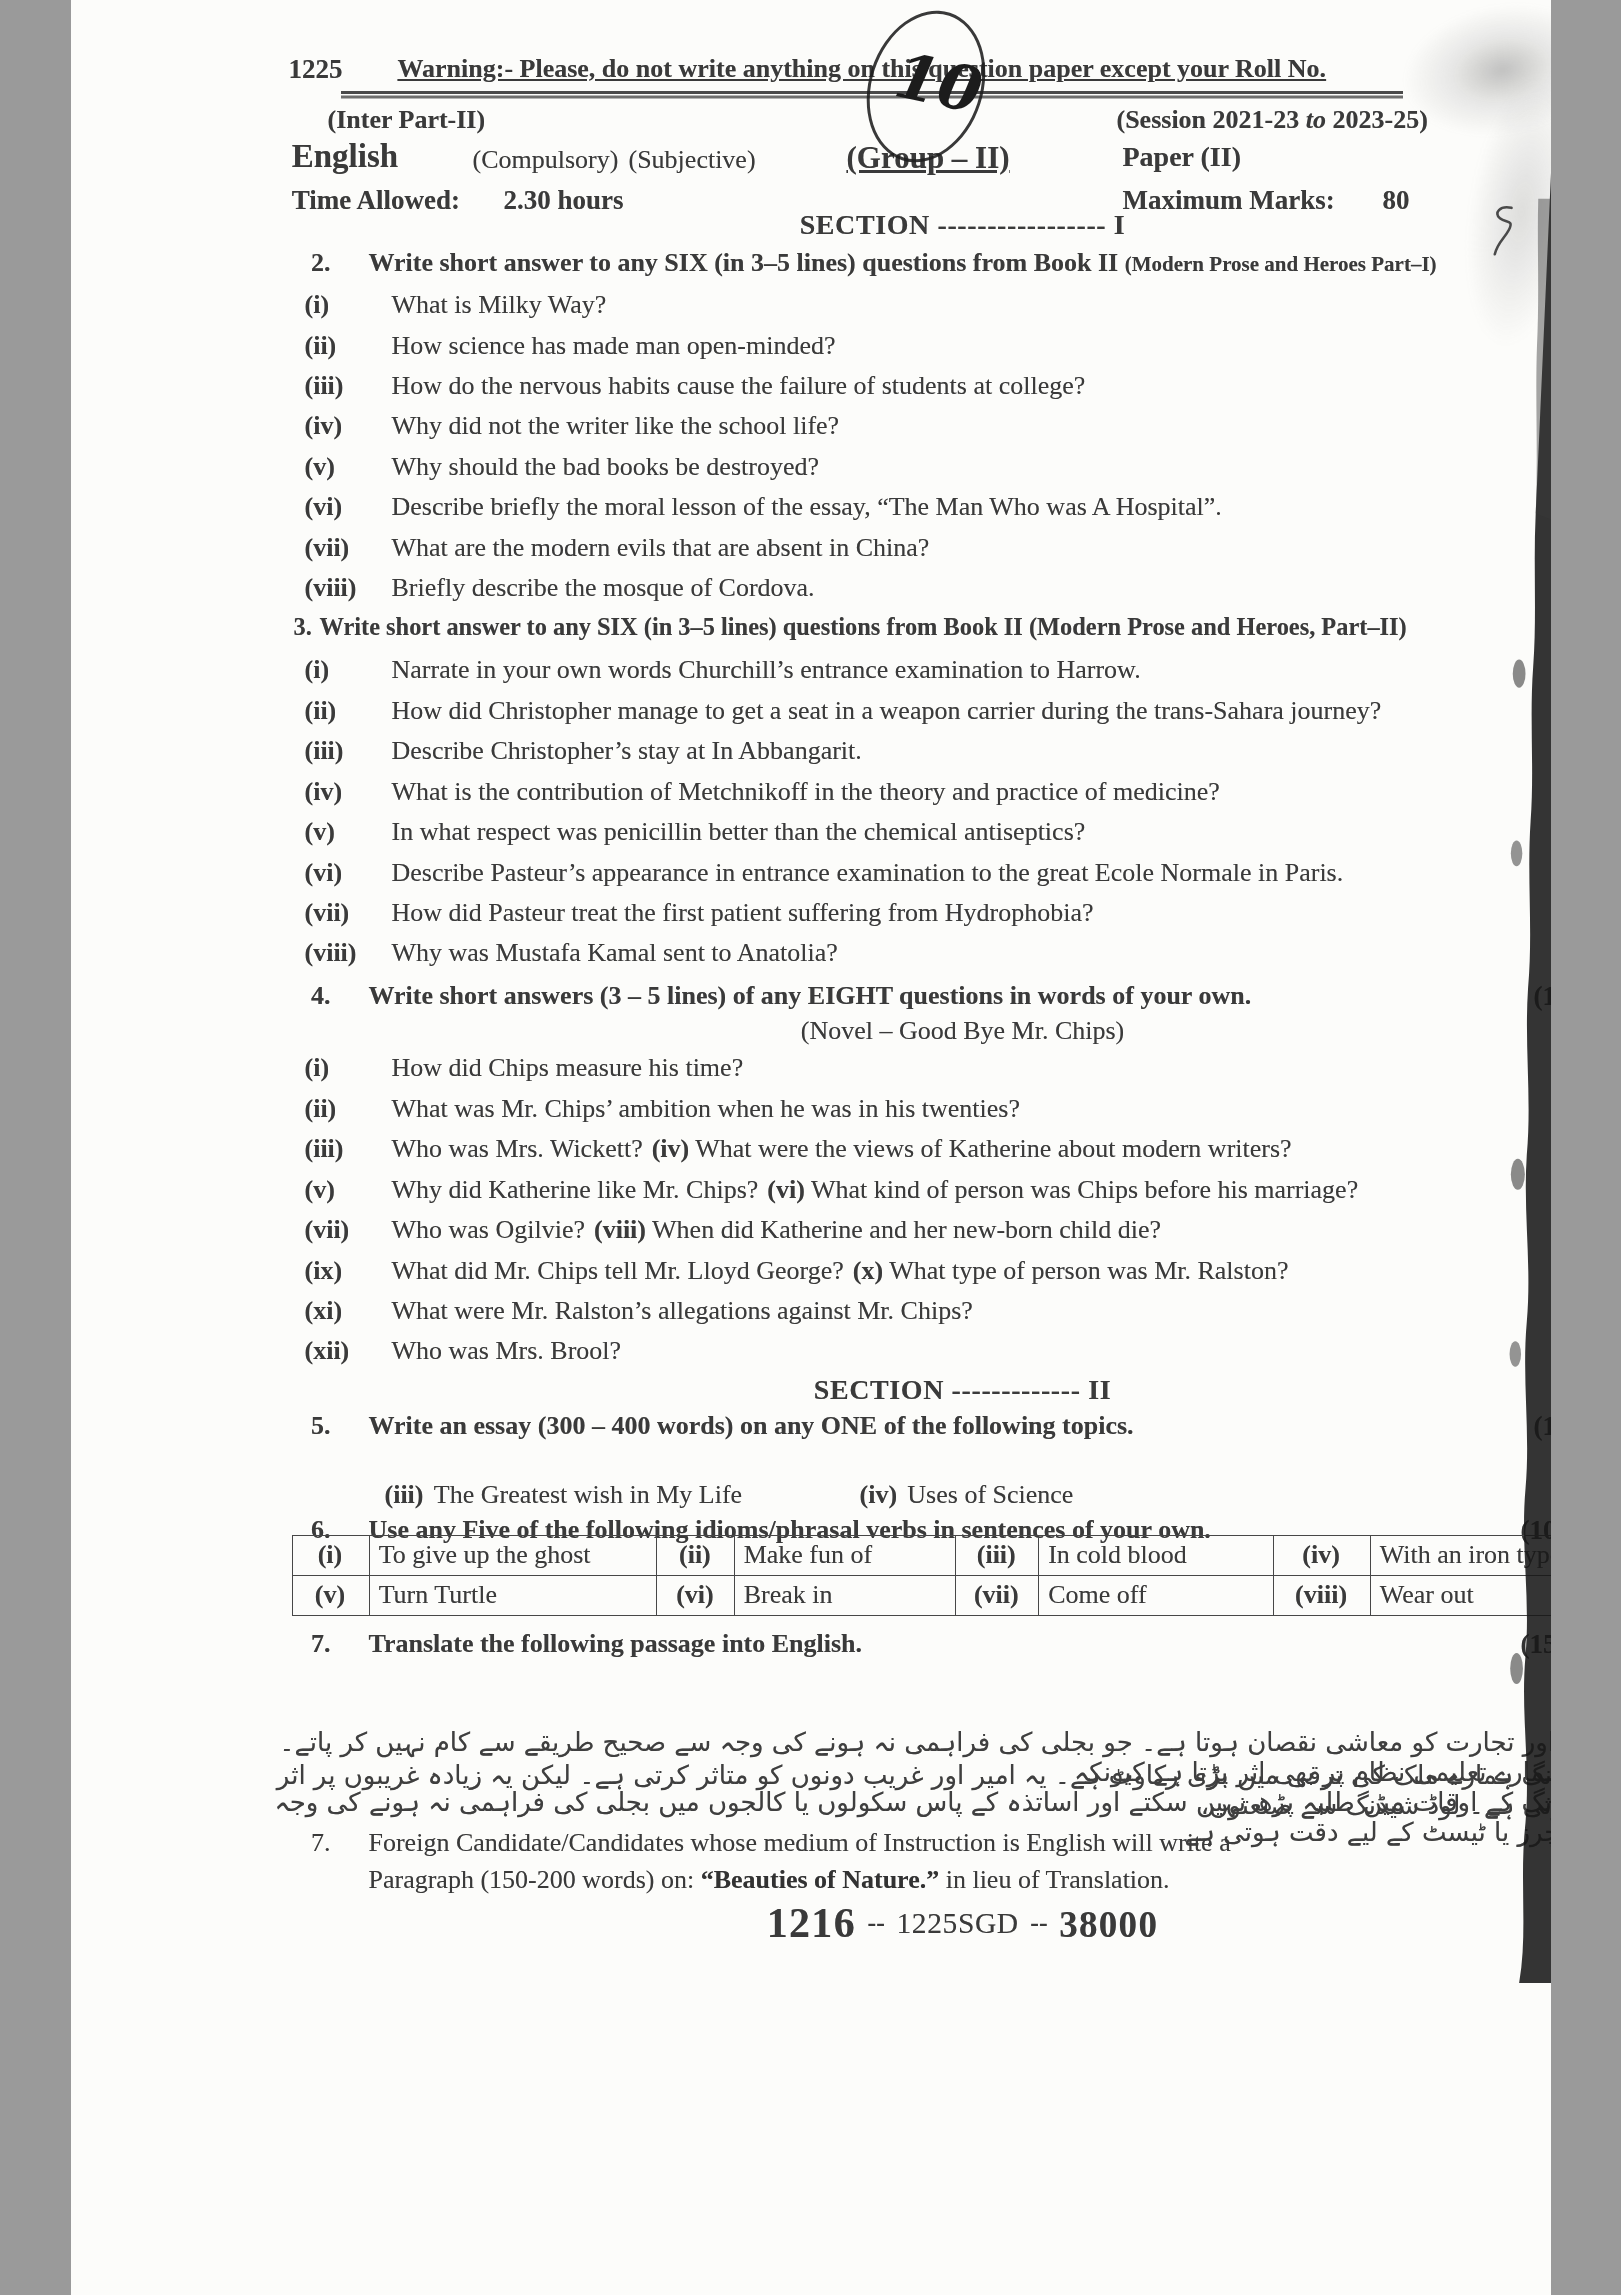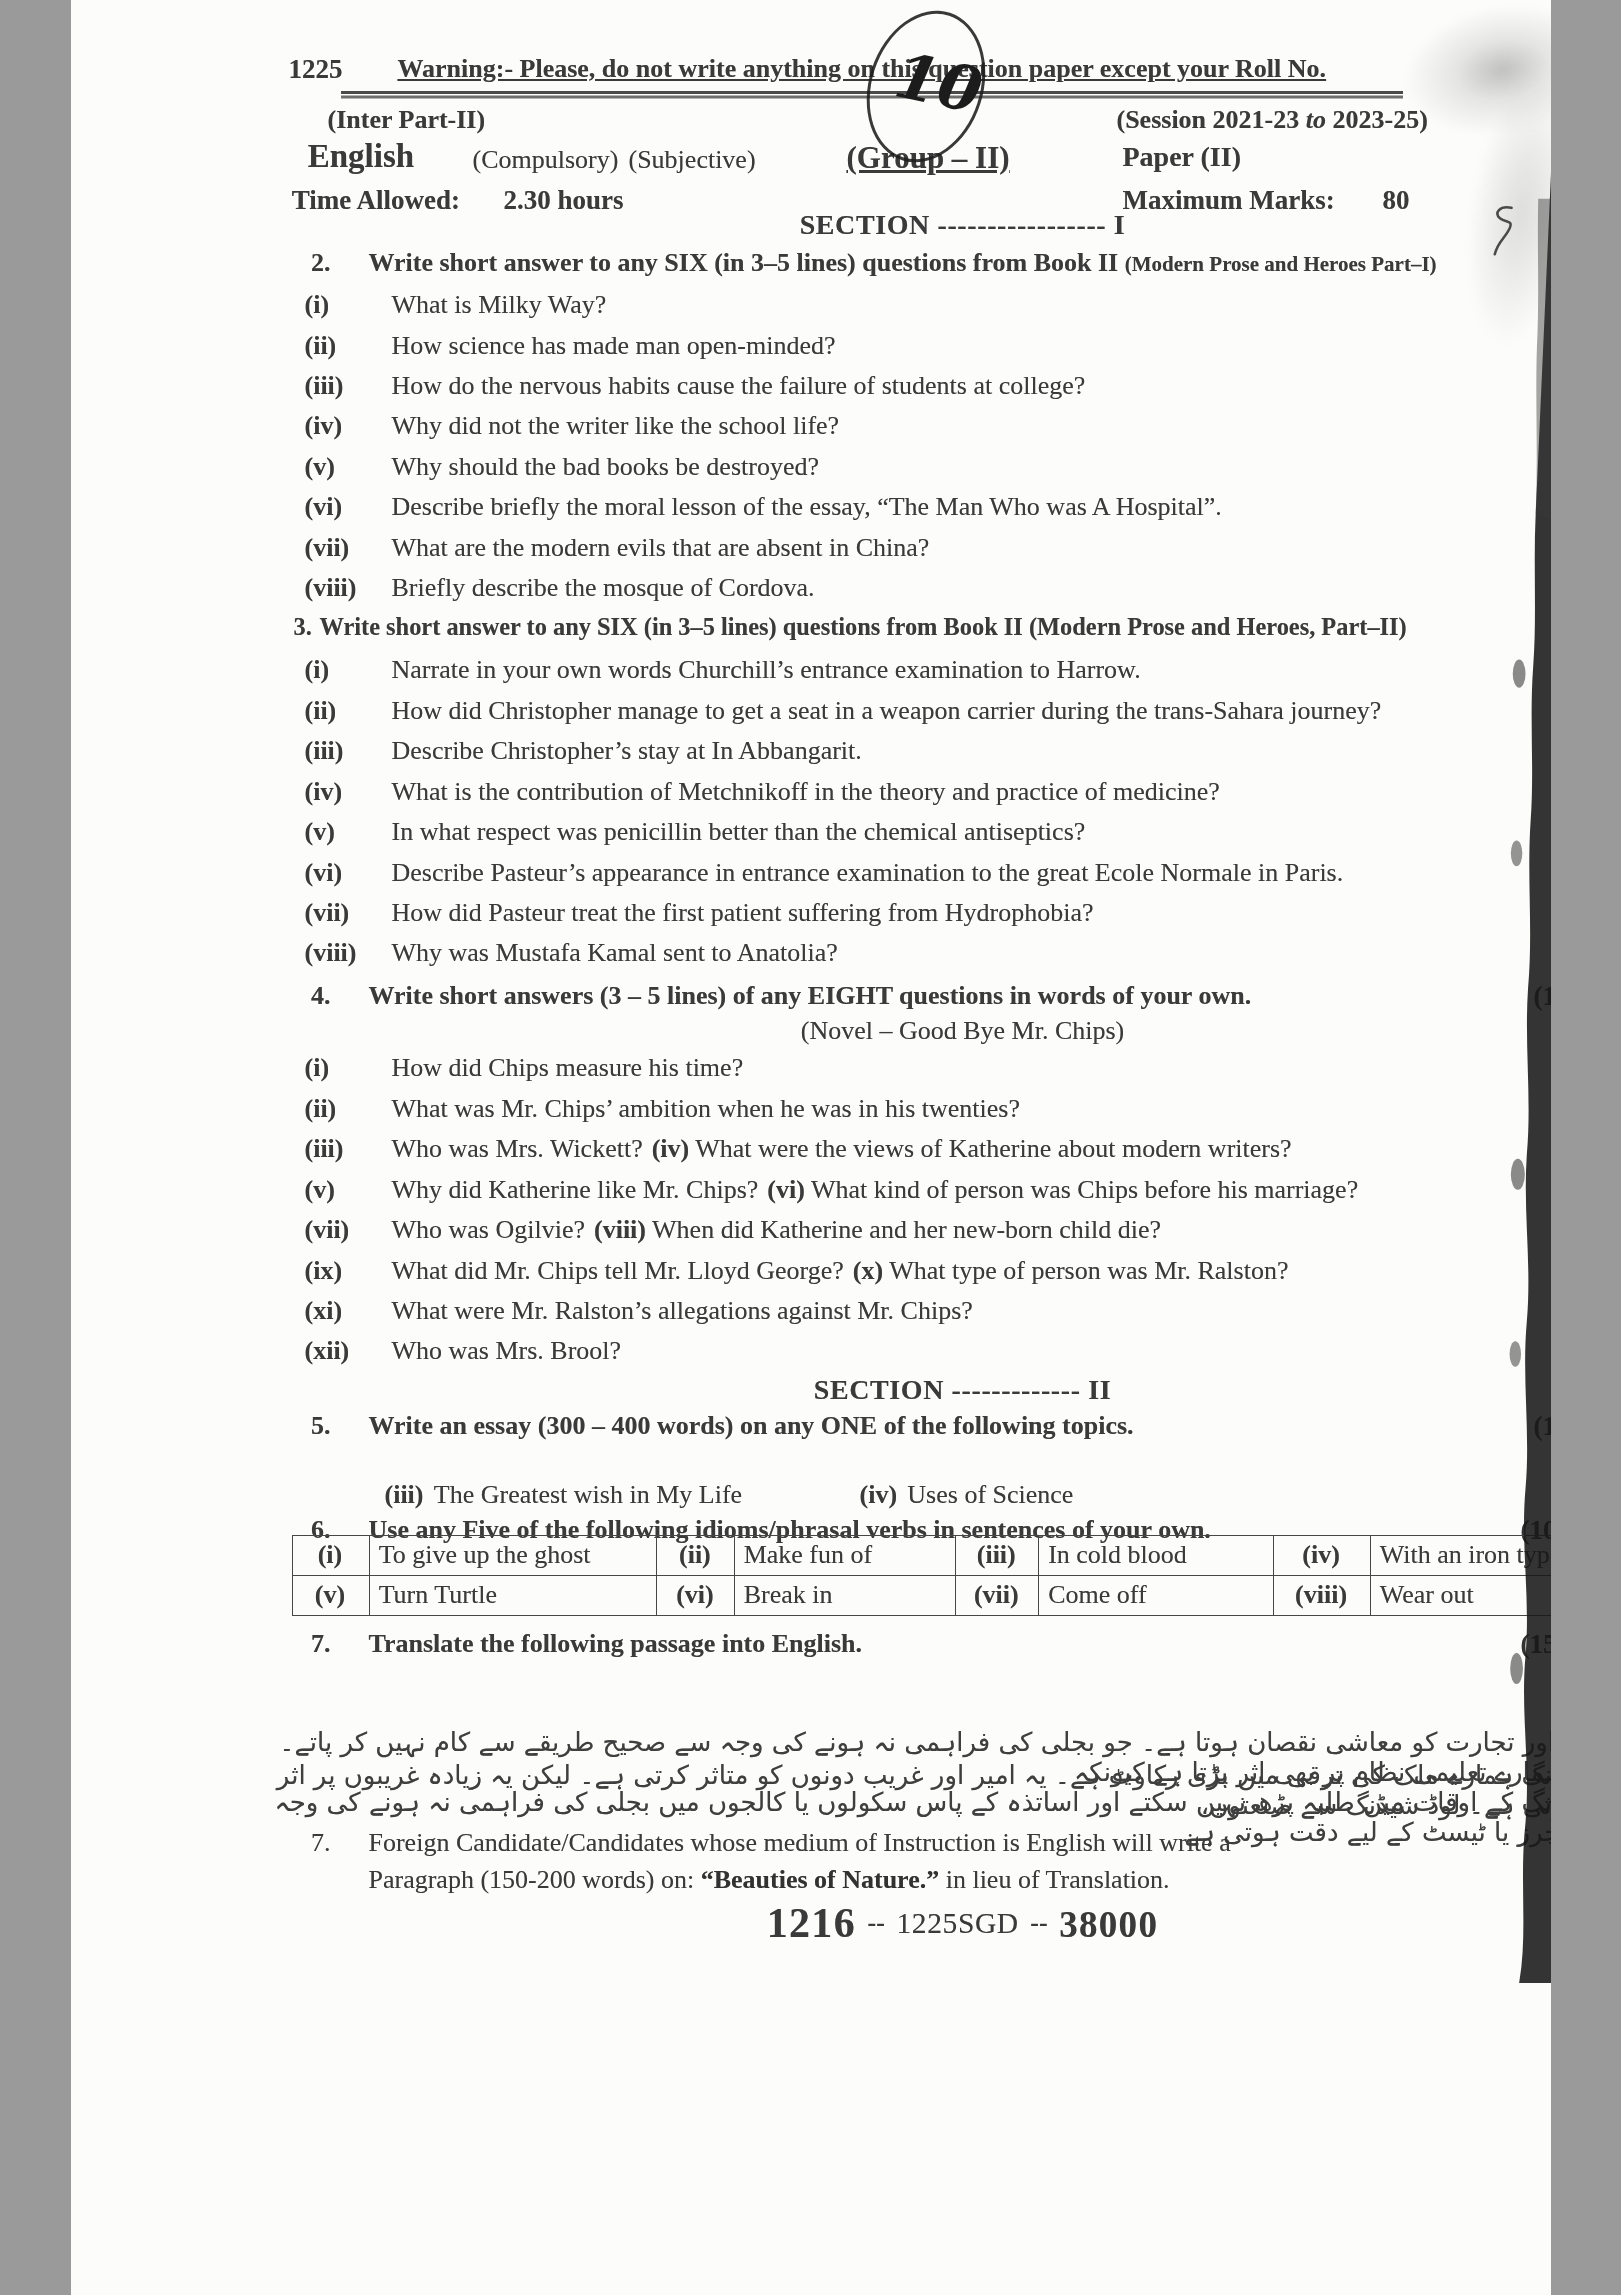--- a/index.html
+++ b/index.html
@@ -19,21 +19,21 @@
   .center{text-align:center;}
   
   .hdr-row1{top:54px;display:flex;}
   .paper-code{font-weight:bold;font-size:27px;flex:0 0 109px;}
   .warning{font-weight:bold;font-size:26px;text-decoration:underline;}
   .warn-rule{position:absolute;left:270px;top:91px;width:1062px;height:2.6px;background:#4a4a4a;box-shadow:0 4.5px 0 rgba(74,74,74,.8);}
   .hdr-row2{top:105px;}
   .part{position:absolute;left:39px;font-weight:bold;font-size:26px;}
   .session{position:absolute;left:828px;font-weight:bold;font-size:26px;}
   .hdr-row3{top:140px;}
-  .subject{position:absolute;left:3.2px;font-weight:bold;font-size:33px;line-height:1;margin-left:16px;}
+  .subject{position:absolute;left:3.2px;font-weight:bold;font-size:33px;line-height:1;}
   .compulsory{position:absolute;left:144px;top:5.1px;font-size:26px;margin-left:40px;}
   .subjective{position:absolute;left:340px;top:5.1px;font-size:26px;}
   .group{position:absolute;left:558px;font-weight:bold;font-size:31px;text-decoration:underline;}
   .paper2{position:absolute;left:834px;top:1.3px;font-weight:bold;font-size:28px;}
   .hdr-row4{top:185px;}
   .time-label{position:absolute;left:3.2px;font-weight:bold;font-size:27px;}
   .time-value{position:absolute;left:215px;font-weight:bold;font-size:27px;}
   .mm-label{position:absolute;left:834px;font-weight:bold;font-size:27px;}
   .mm-value{position:absolute;left:1094px;font-weight:bold;font-size:27px;}
   

